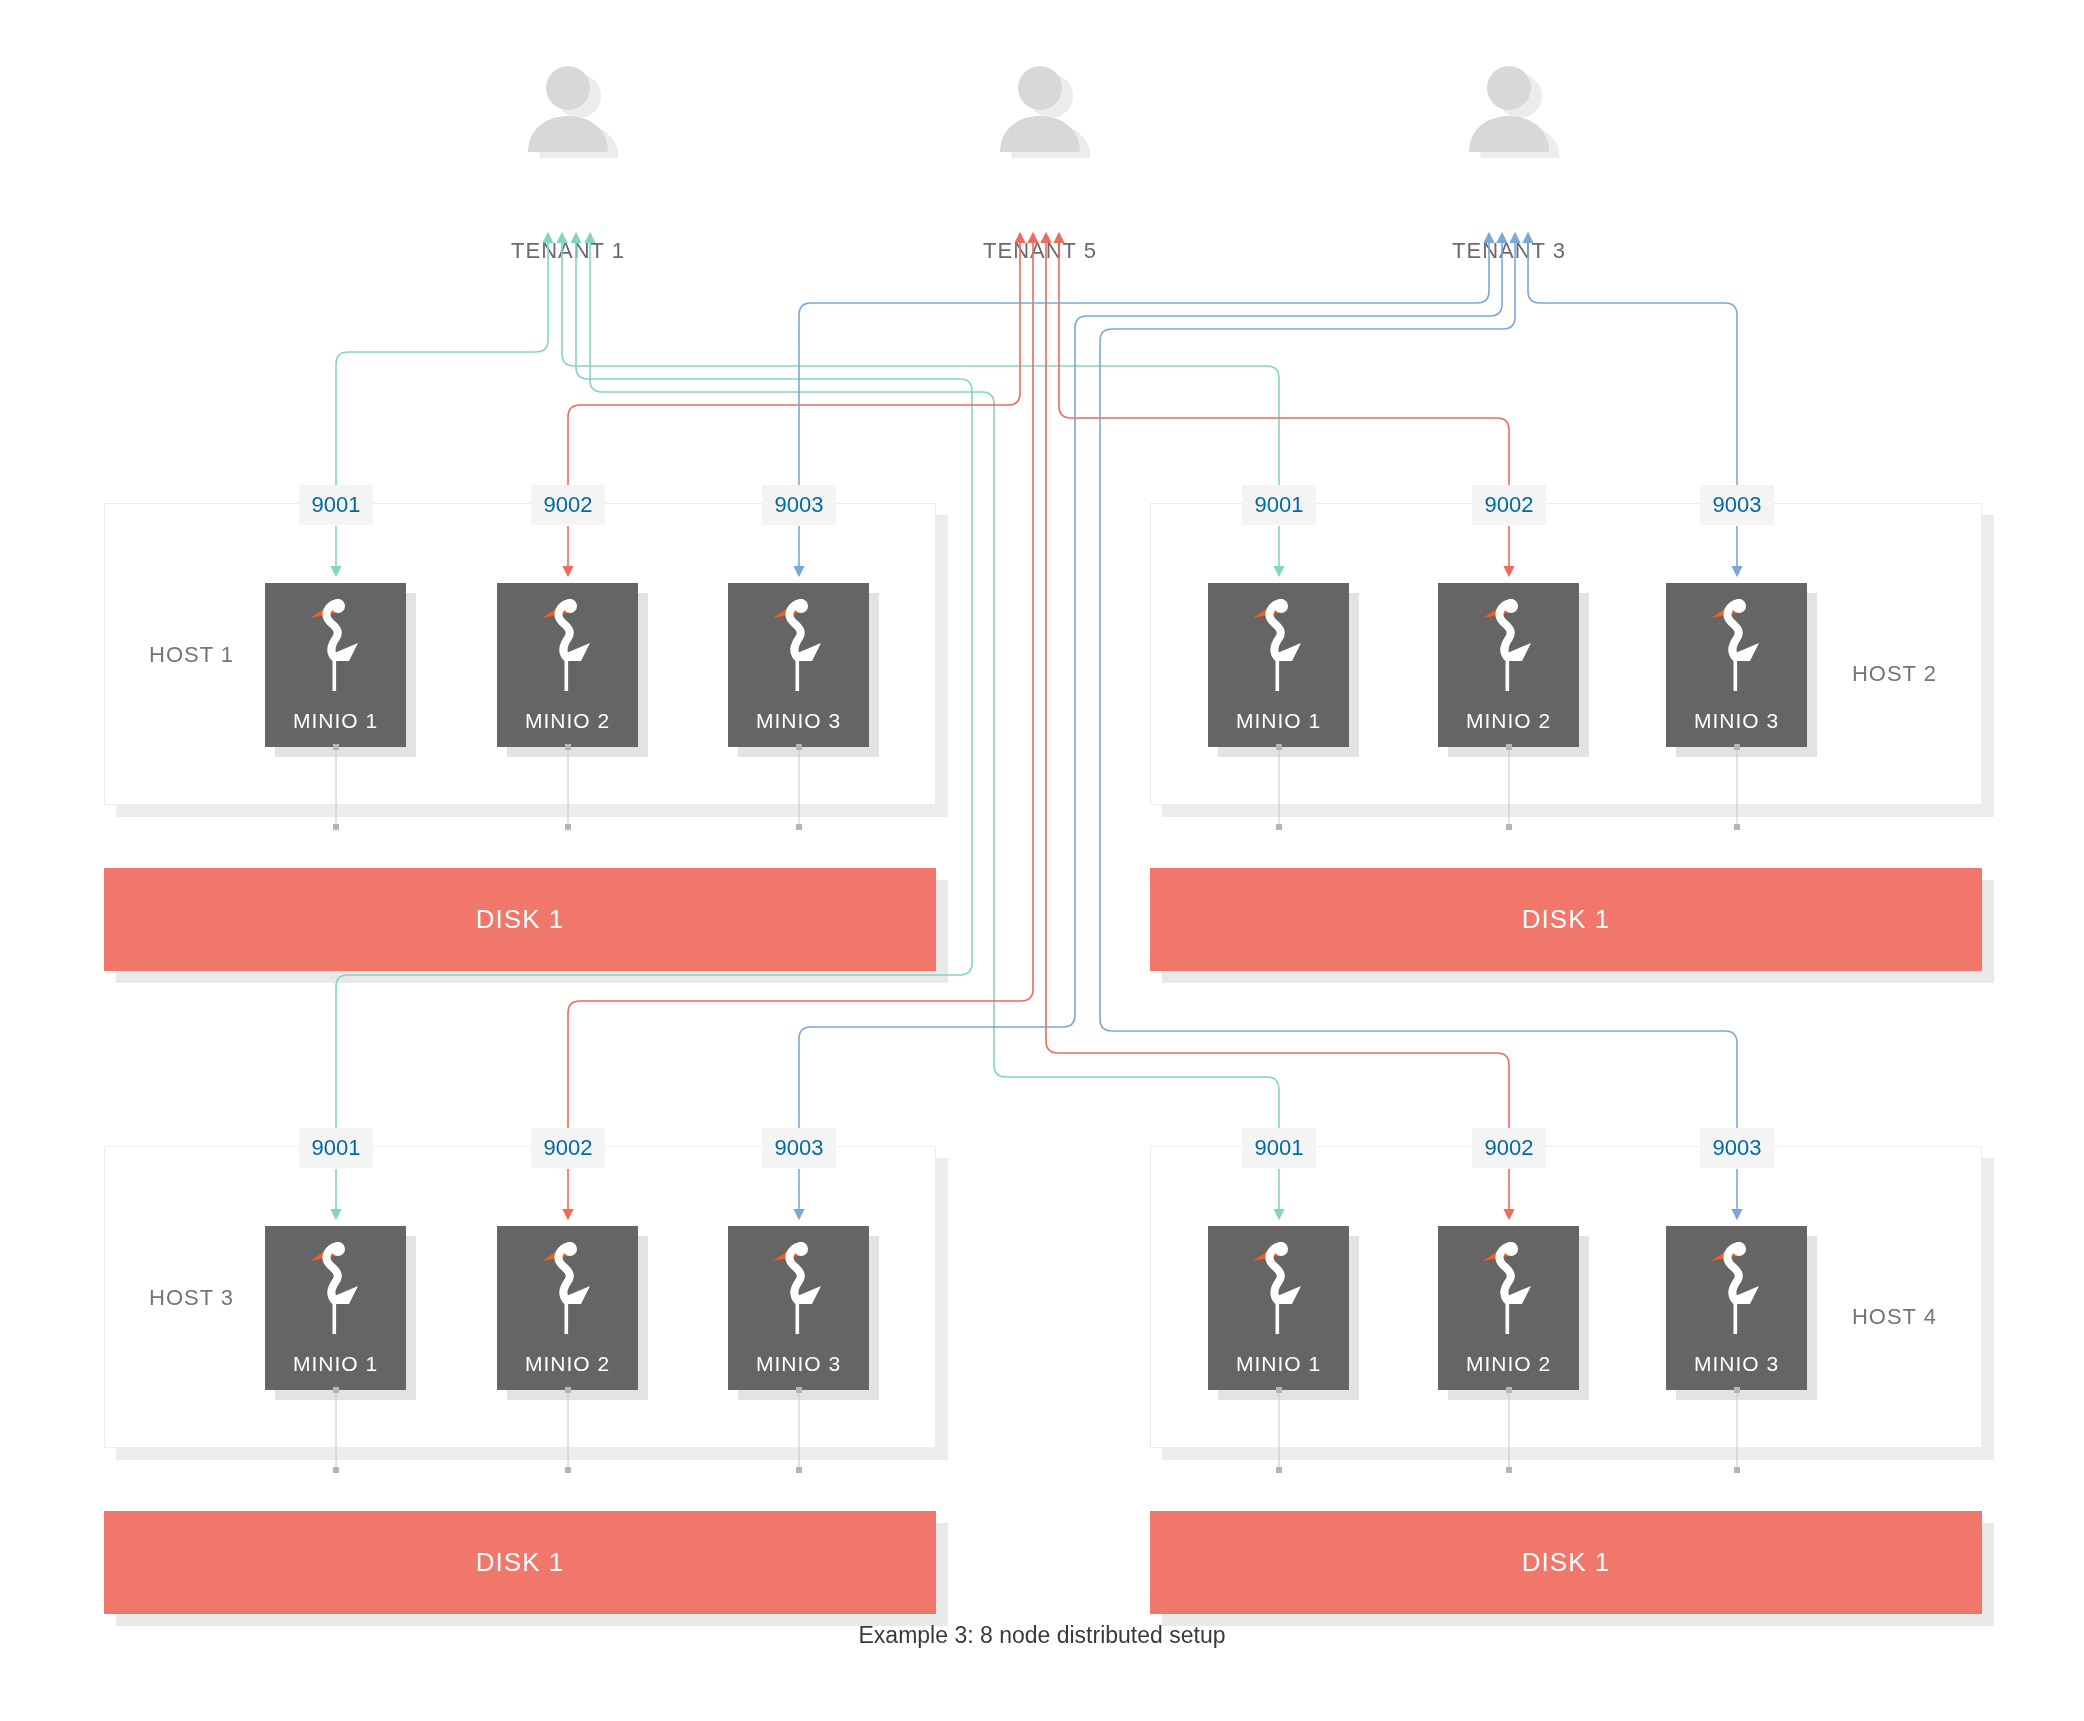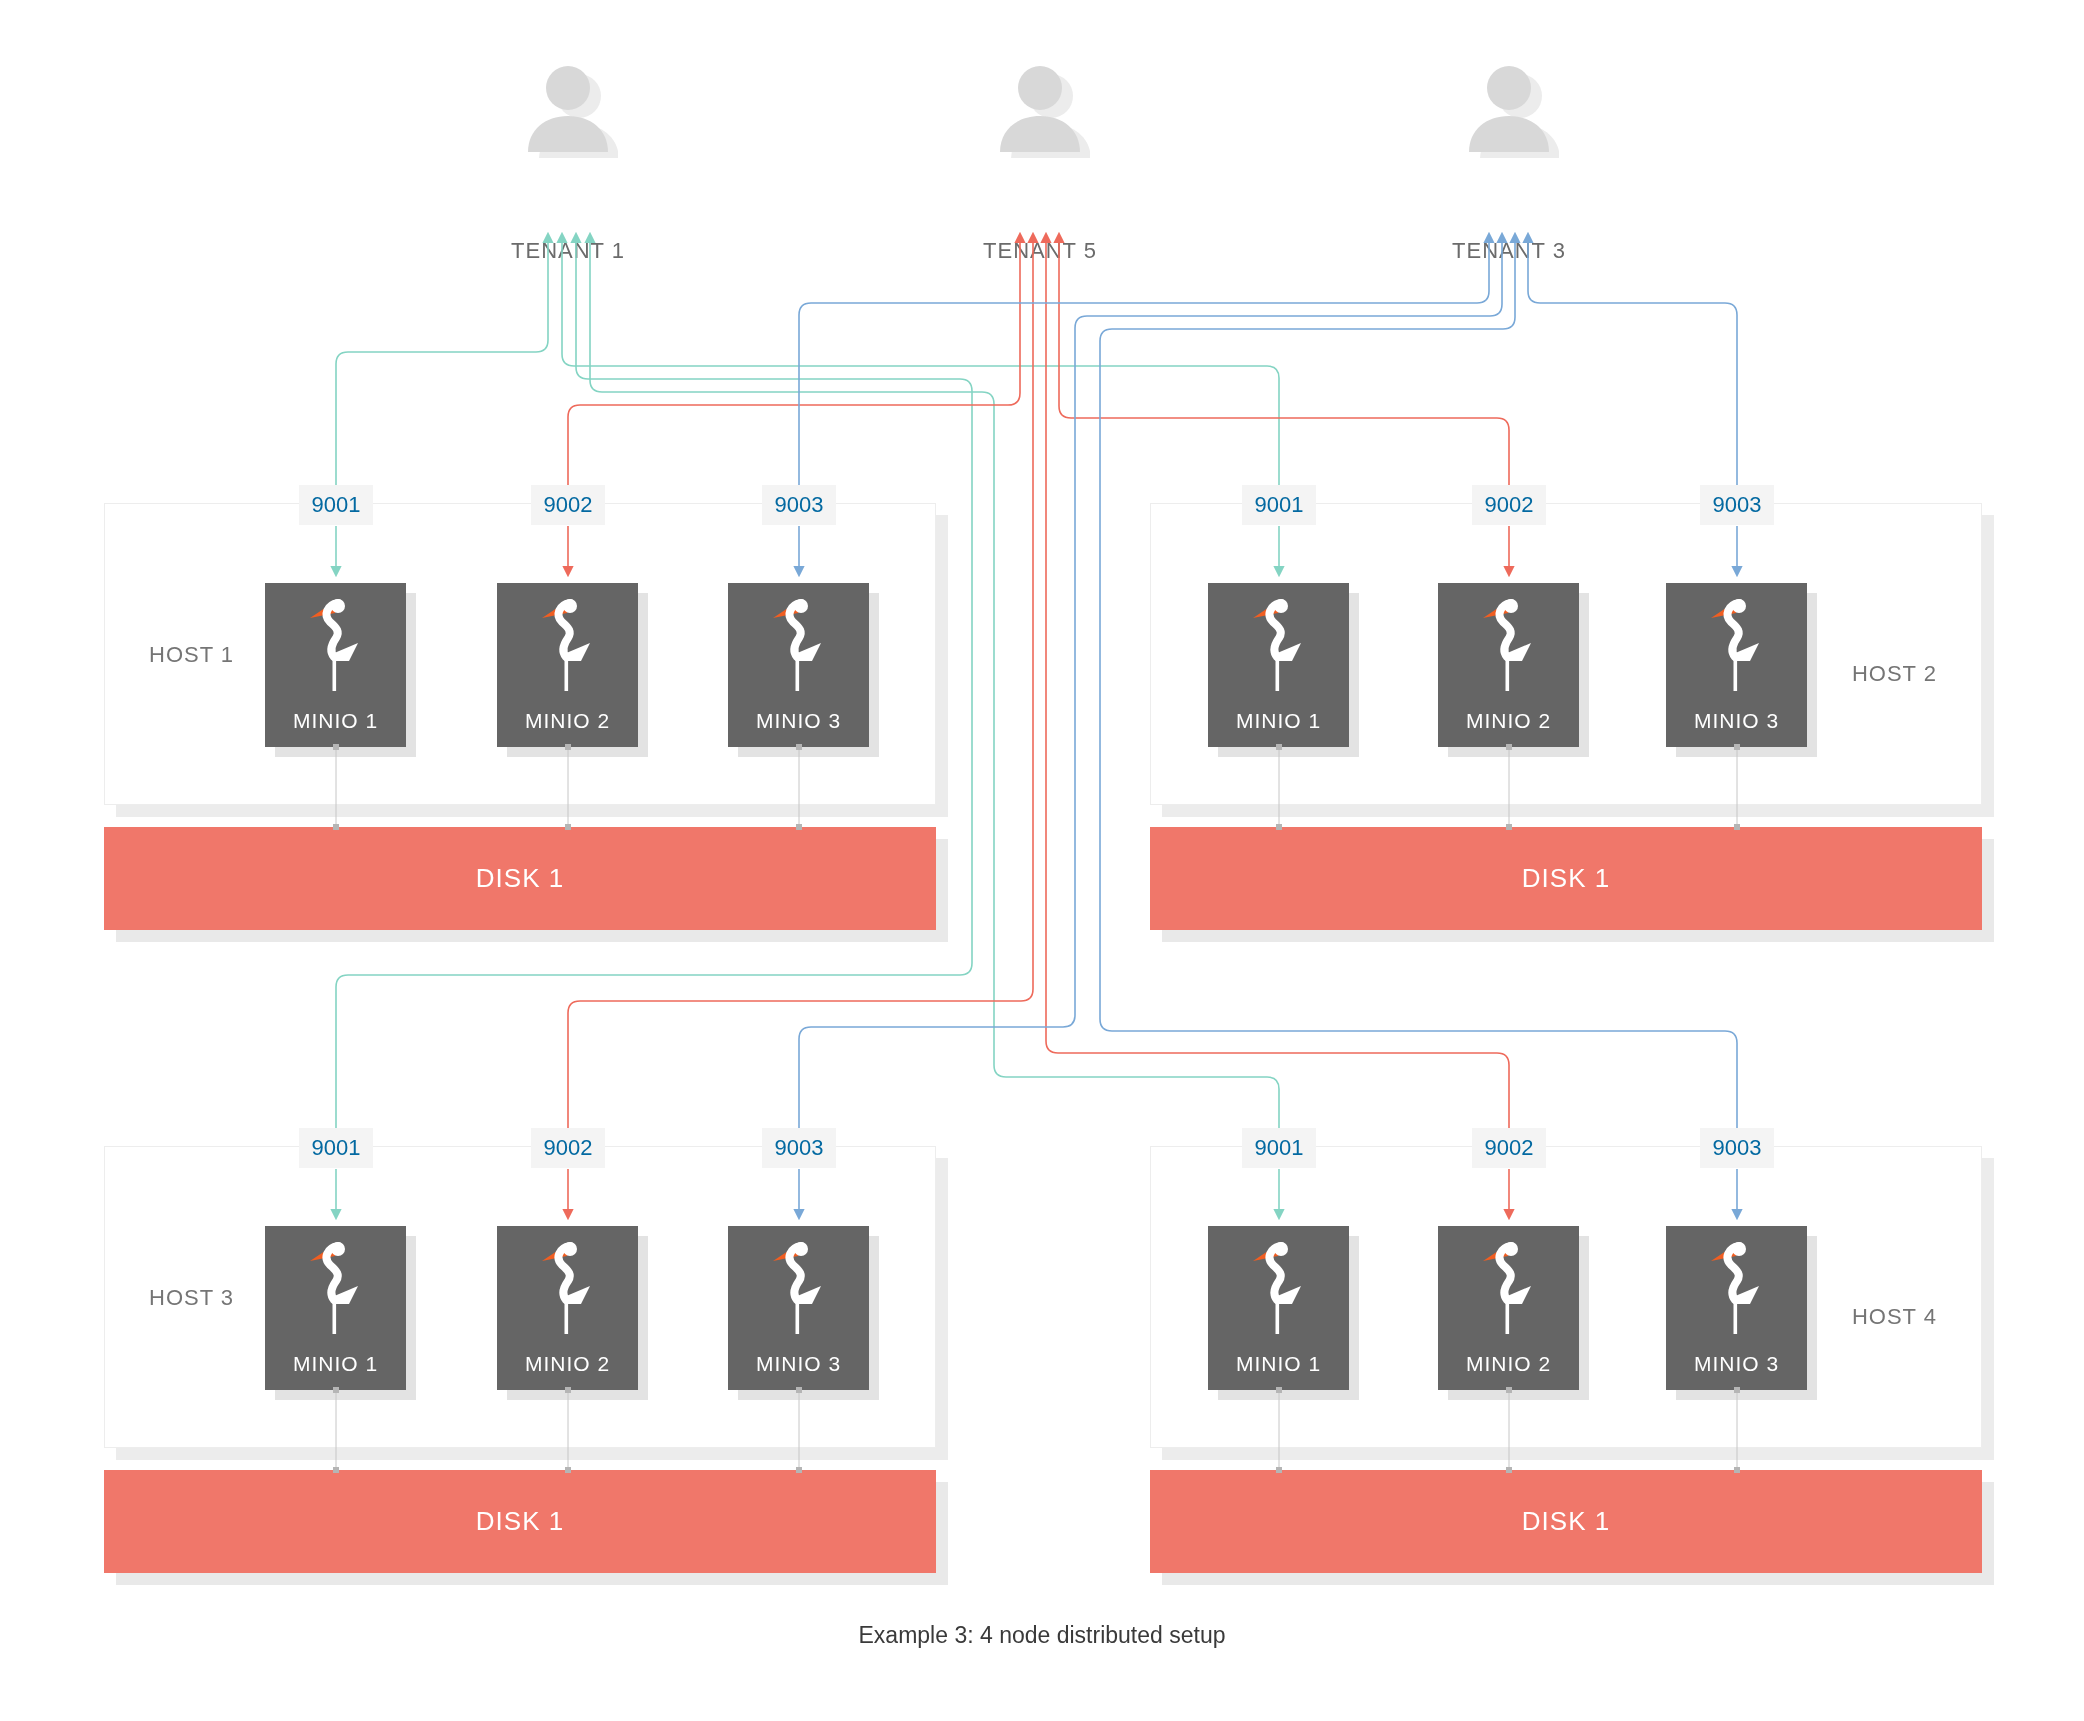--- a/index.html
+++ b/index.html
@@ -15,21 +15,21 @@
   .host-label.right{right:44px;margin-top:19px;}
   
   .port{width:74px;height:40px;line-height:40px;text-align:center;background:#f4f4f4;
         color:#0369a1;font-size:22px;z-index:3;}
   
   .node{width:141px;height:164px;background:var(--minio,#656565);box-shadow:10px 10px 0 0 #e3e3e3;z-index:2;}
   .node svg.stork{display:block;margin:10px auto 0 auto;}
   .node-label{position:absolute;left:0;bottom:14px;width:100%;text-align:center;color:#fff;
               font-size:21px;letter-spacing:1px;}
   
-  .disk{width:832px;height:103px;background:var(--disk,#f0776a);box-shadow:12px 12px 0 0 #e9e9e9;}
+  .disk{width:832px;height:103px;background:var(--disk,#f0776a);box-shadow:12px 12px 0 0 #e9e9e9;margin-top:41px;}
   .disk-label{width:100%;text-align:center;line-height:103px;color:#fff;font-size:26px;letter-spacing:1px;}
   
   .caption{left:0;top:1622px;width:100%;text-align:center;font-size:23px;color:#3a3a3a;}
   
   #wires{position:absolute;left:0;top:0;z-index:5;pointer-events:none;}
   #wires path.lk{fill:none;stroke-width:1.6px;}
   .lk-t{stroke:var(--c1,#84d4c3);}
   .lk-r{stroke:var(--c2,#ee6a5b);}
   .lk-b{stroke:var(--c3,#79a8d7);}
   .gray-line{stroke:#c6c6c6;stroke-width:1px;}
@@ -233,21 +233,21 @@
   <div class="abs disk" style="left:1150px;top:827px">
     <div class="disk-label">DISK 1</div>
   </div>
   <div class="abs disk" style="left:104px;top:1470px">
     <div class="disk-label">DISK 1</div>
   </div>
   <div class="abs disk" style="left:1150px;top:1470px">
     <div class="disk-label">DISK 1</div>
   </div>
 
-  <div class="abs caption">Example 3: 4 node distributed setup</div>
+  <div class="abs caption">Example 3: 8 node distributed setup</div>
 
   <svg id="wires" width="2084" height="1721" viewBox="0 0 2084 1721">
     <defs>
       <marker id="ah-t" viewBox="0 0 10 10" refX="8" refY="5" markerWidth="7" markerHeight="7" orient="auto">
           <path d="M0,0 L10,5 L0,10 Z" fill="#84d4c3"></path>
         </marker>
       <marker id="ah-r" viewBox="0 0 10 10" refX="8" refY="5" markerWidth="7" markerHeight="7" orient="auto">
           <path d="M0,0 L10,5 L0,10 Z" fill="#ee6a5b"></path>
         </marker>
       <marker id="ah-b" viewBox="0 0 10 10" refX="8" refY="5" markerWidth="7" markerHeight="7" orient="auto">

